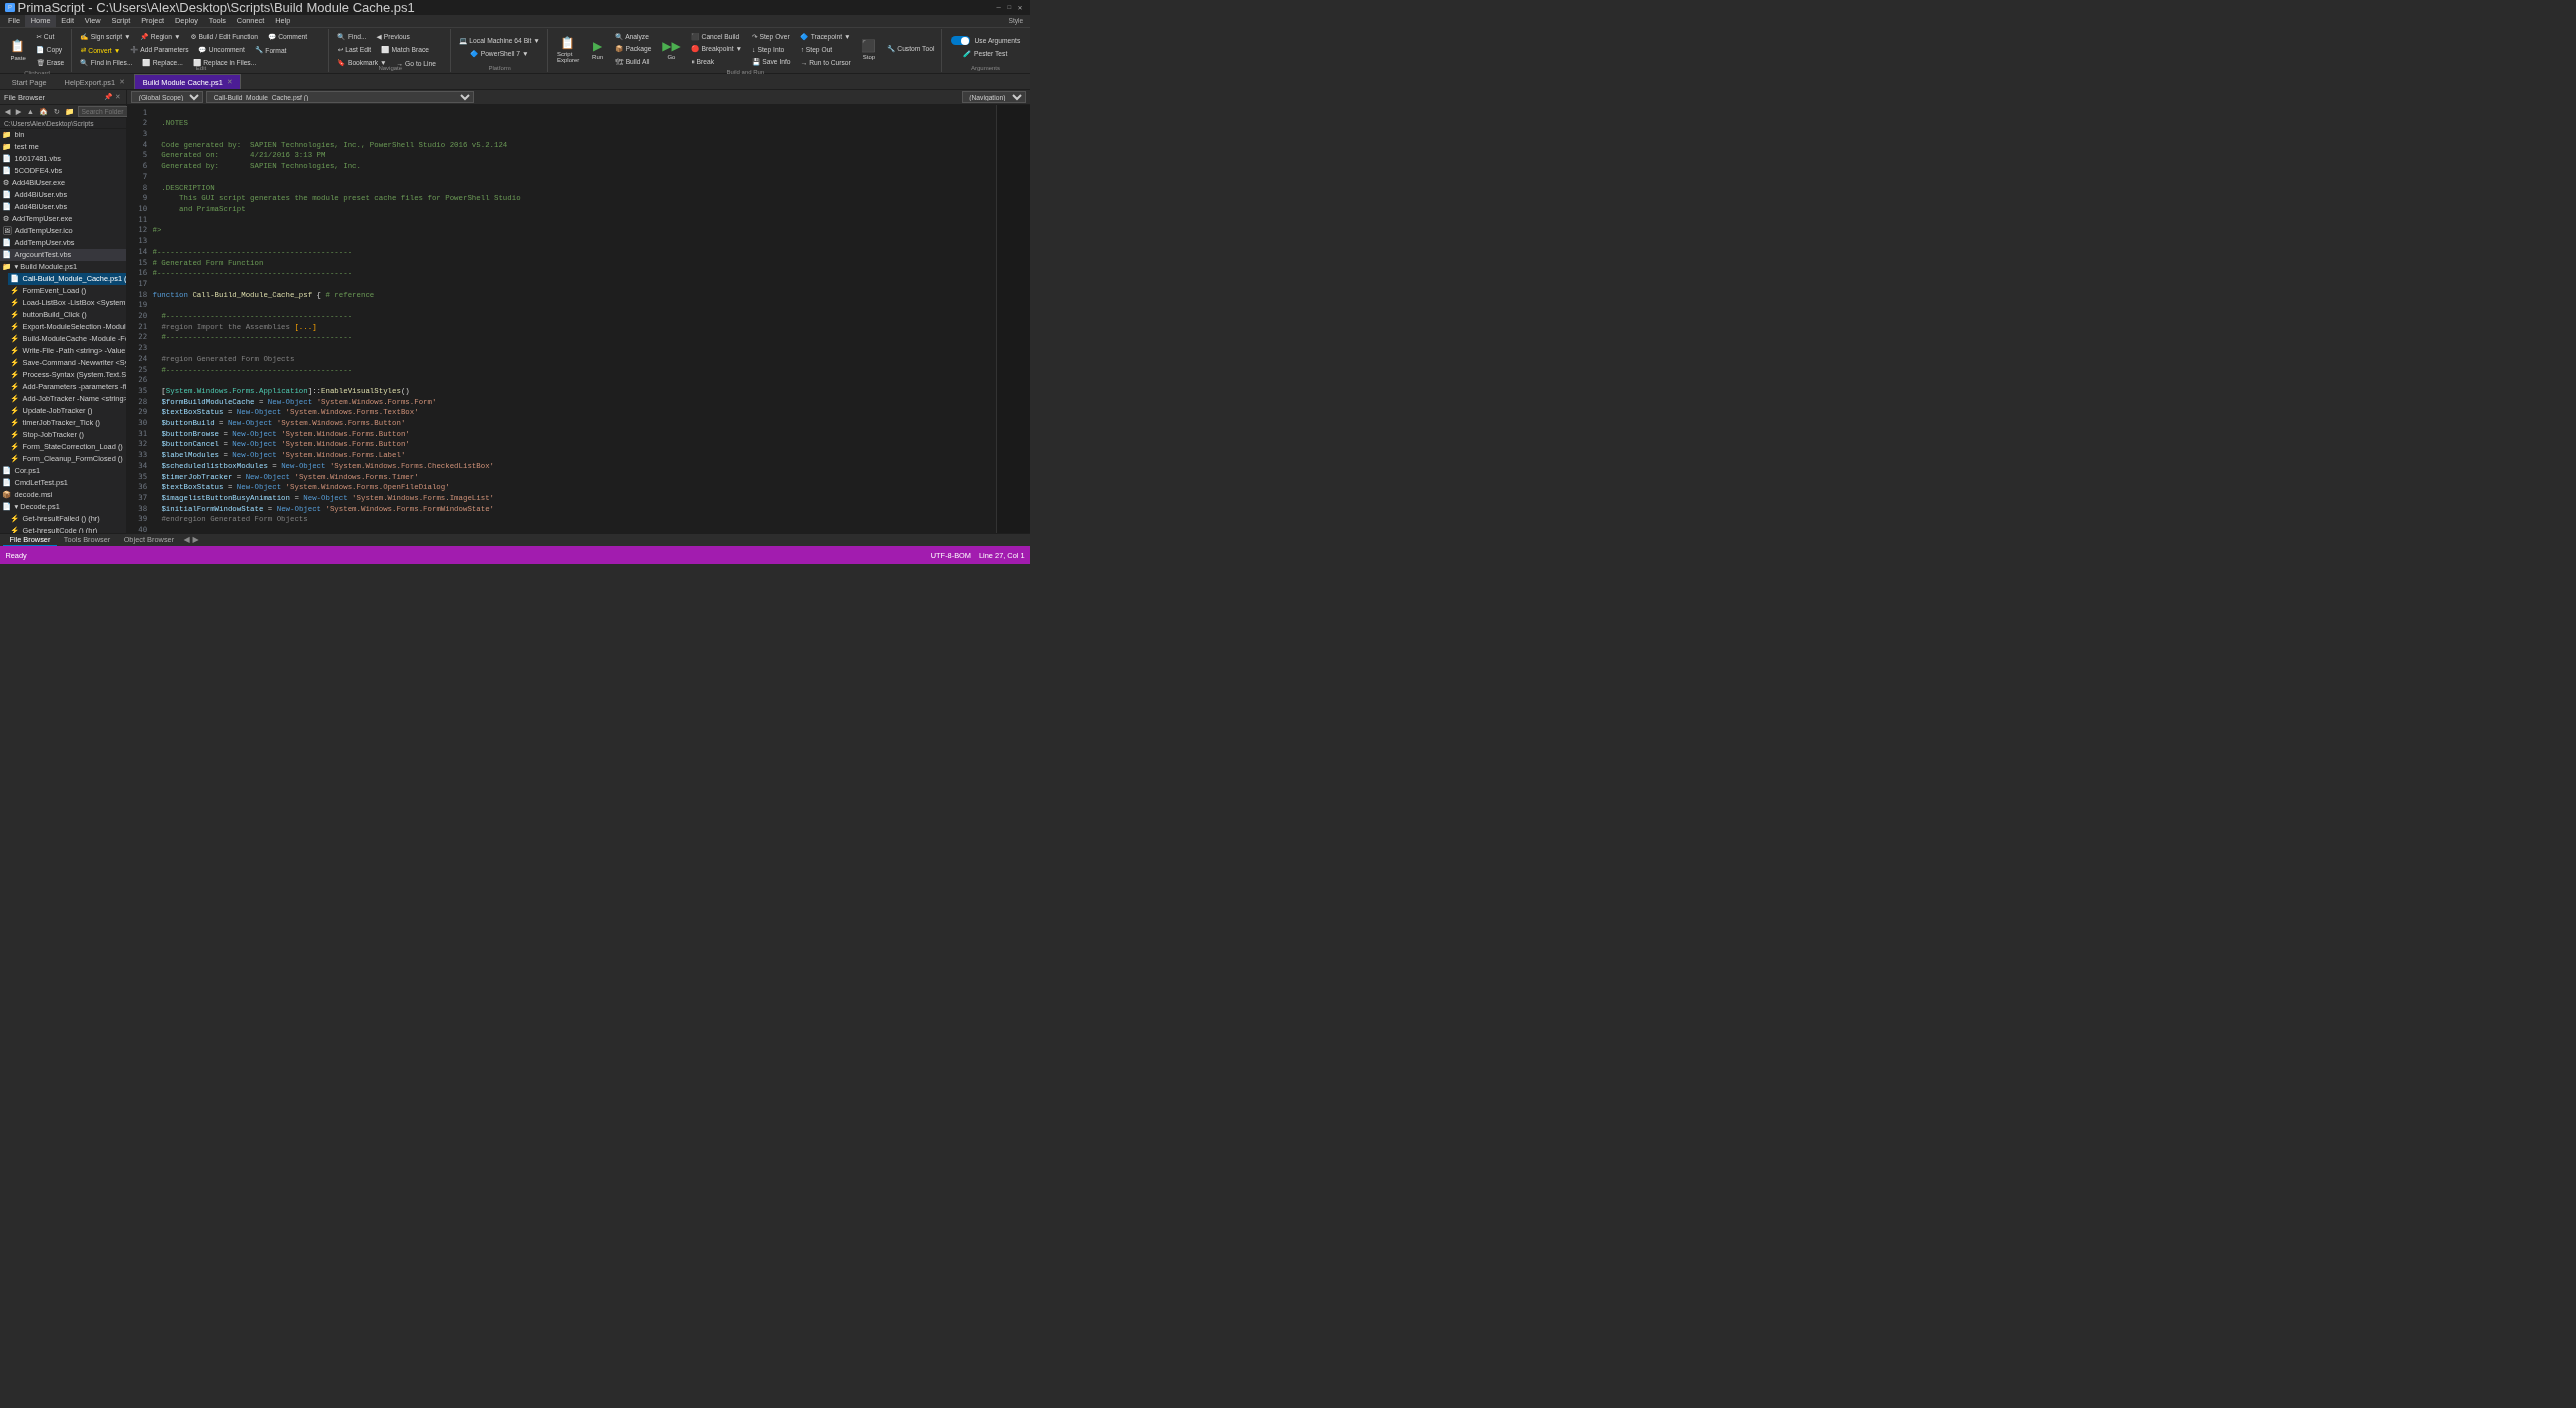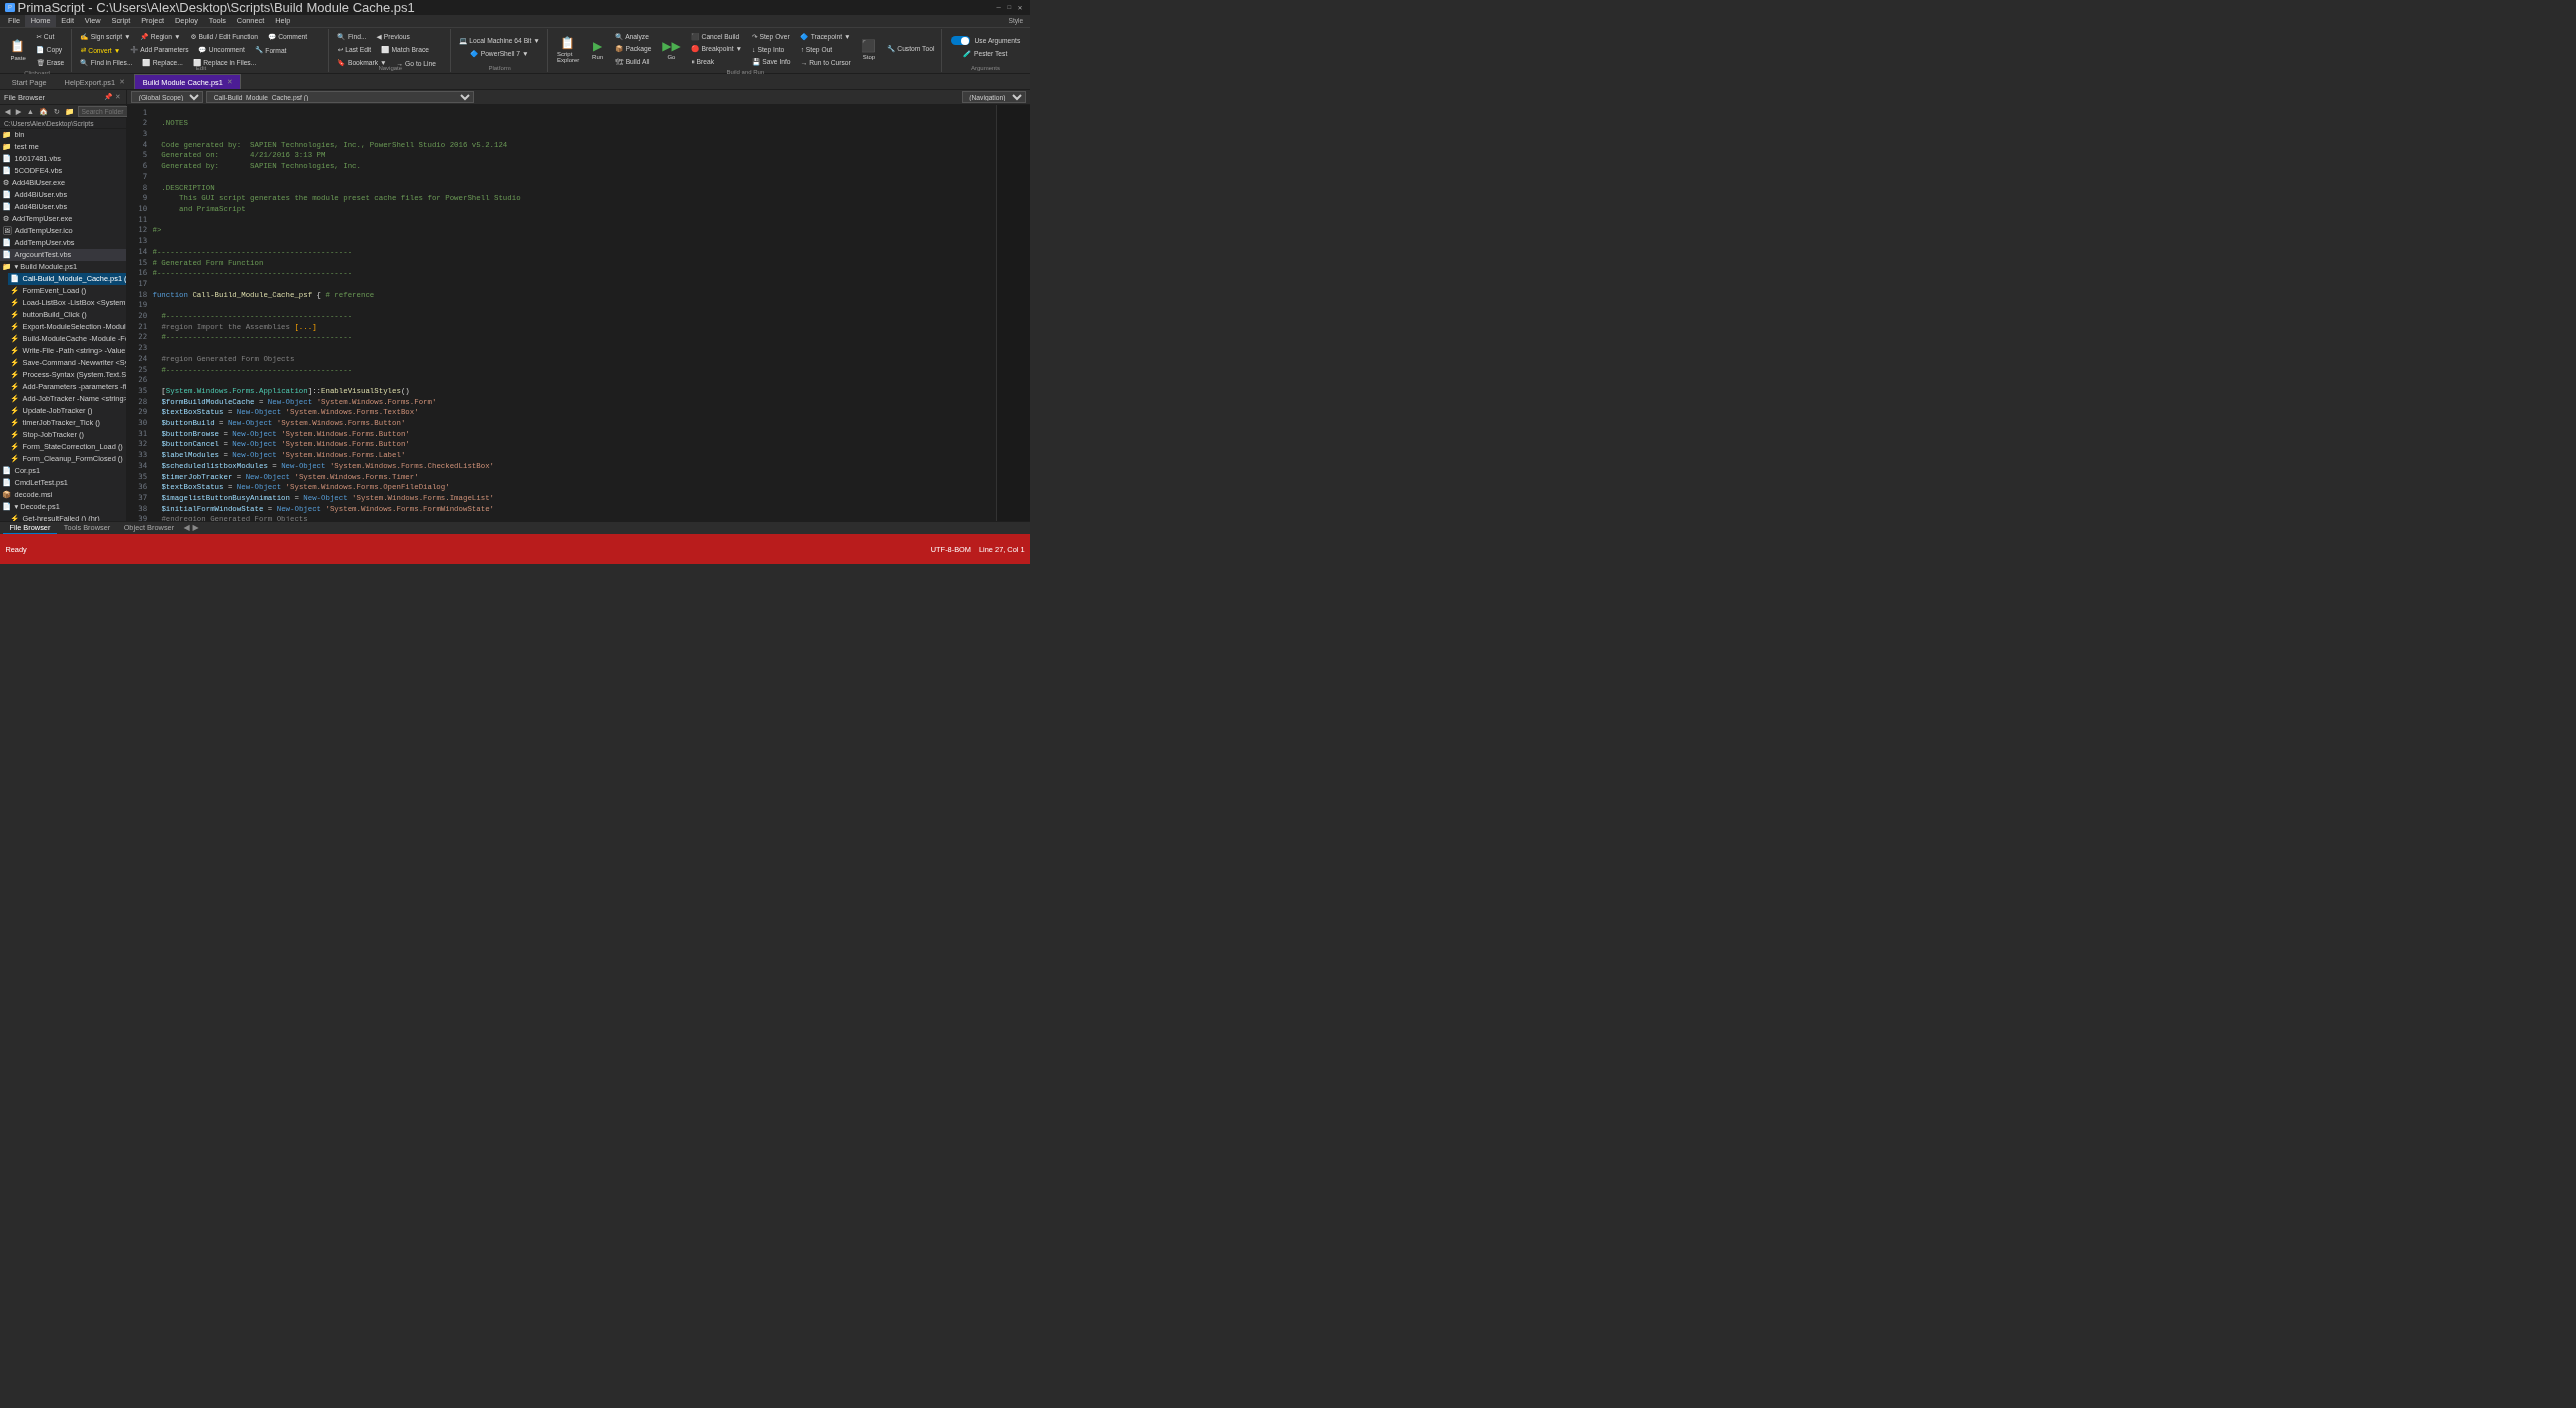--- a/index.html
+++ b/index.html
@@ -280,22 +280,22 @@
     .str { color: #ce9178; }
     .comment { color: #6a9955; }
     .fn { color: #dcdcaa; }
     .type { color: #4ec9b0; }
     .var { color: #9cdcfe; }
     .region { color: #808080; }
     .orange { color: #ffa500; }
 
     
     .status-bar {
-      background: #b91c1c;
-      height: 30px;
+      background: #a21caf;
+      height: 18px;
       display: flex;
       align-items: center;
       padding: 0 5.4px;
       font-size: 7.4px;
       color: #fff;
       flex-shrink: 0;
       justify-content: space-between;
     }
     .status-left { display: flex; gap: 8px; }
     .status-right { display: flex; gap: 8px; }

